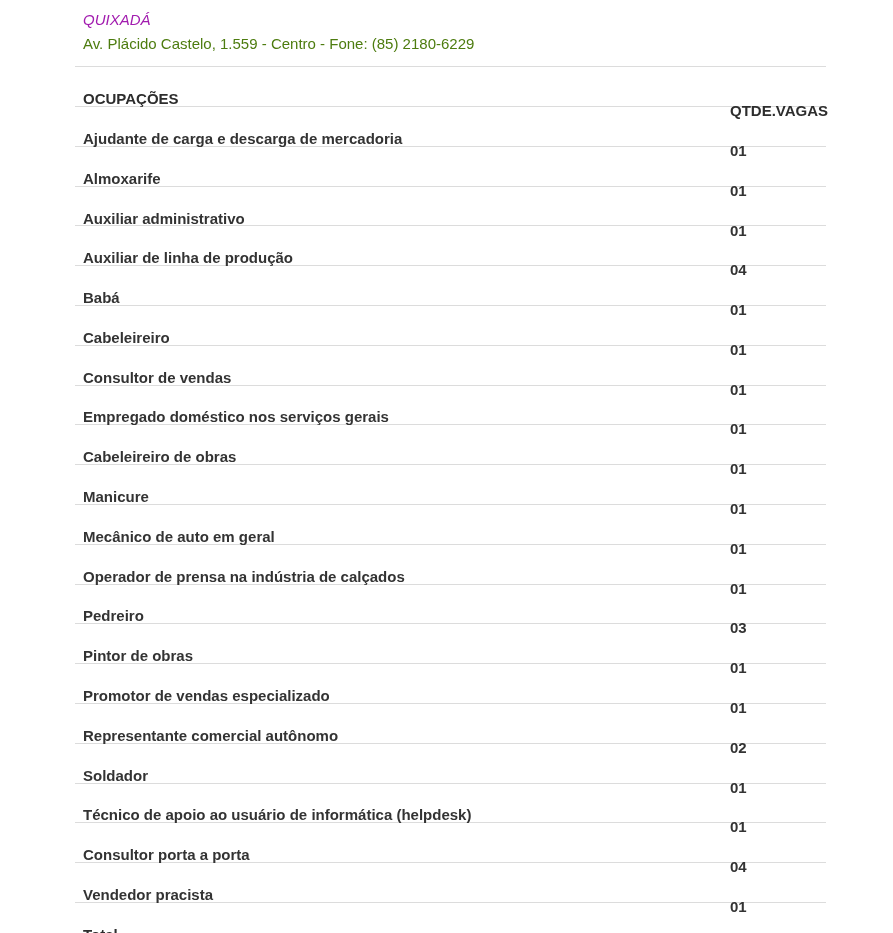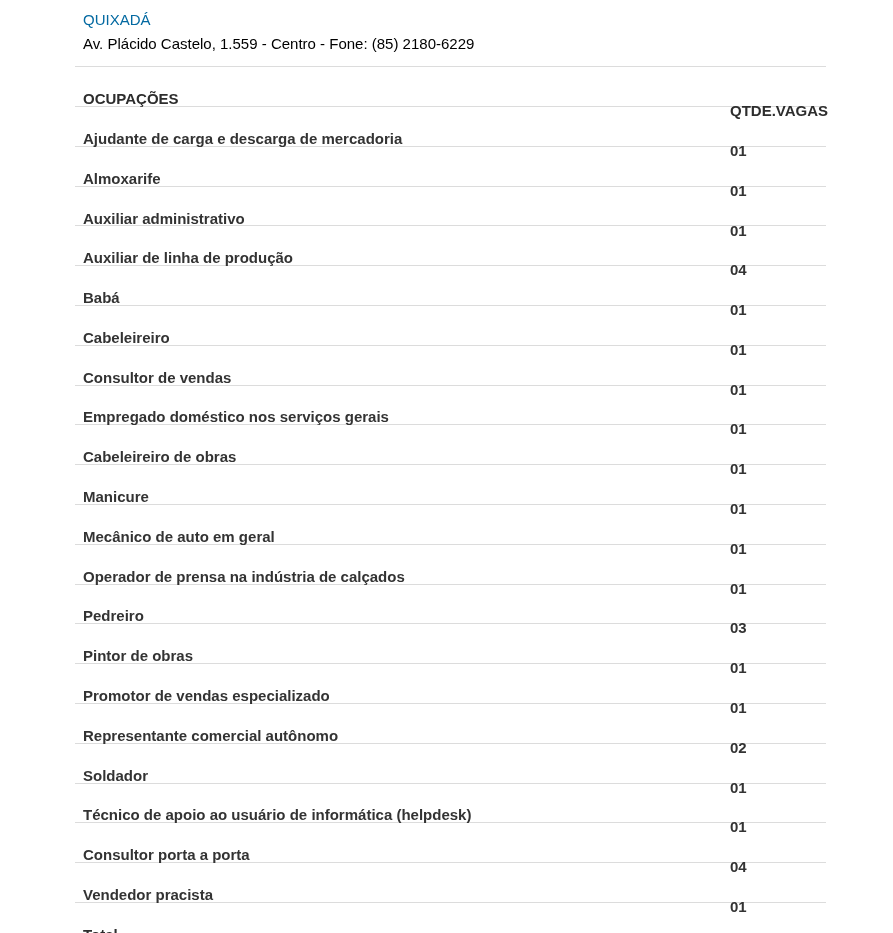--- a/index.html
+++ b/index.html
@@ -9,27 +9,28 @@
     overflow: hidden;
     background: #ffffff;
     font-family: "Liberation Sans", sans-serif;
     color: #333333;
     font-size: 15px;
     -webkit-font-smoothing: antialiased;
   }
   .page { padding-top: 8px; }
   .header-block { margin-left: 83px; }
   .city-name {
+    font-style: italic;
     font-weight: 500;
     line-height: 24px;
-    color: #0369a1;
+    color: #a21caf;
   }
   .address-line {
     line-height: 24px;
-    color: #000000;
+    color: #4d7c0f;
   }
   .vacancies-table {
     margin-left: 75px;
     margin-top: 10px;
     width: 751px;
   }
   .t-row {
     display: flex;
     align-items: center;
     height: 39.8px;

